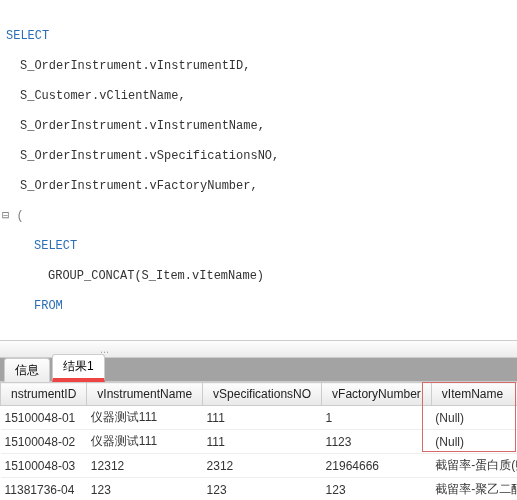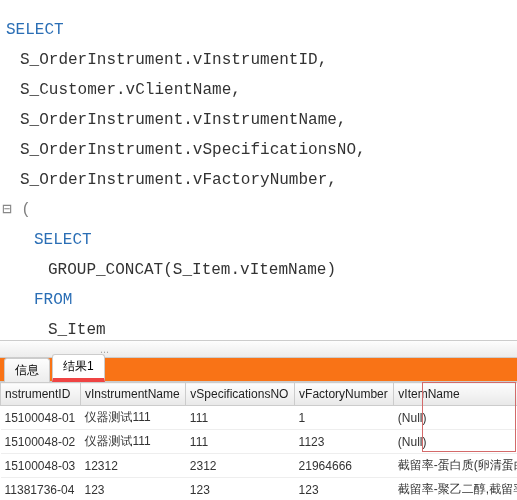--- a/index.html
+++ b/index.html
@@ -6,23 +6,23 @@
   body {
     margin: 0;
     font-family: "Segoe UI", Consolas, "Microsoft YaHei", sans-serif;
     font-size: 12px;
     background: #fff;
     width: 517px;
     height: 500px;
     overflow: hidden;
   }
   .editor {
-    padding: 8px 6px 8px 6px;
+    padding: 14px 6px 8px 6px;
     font-family: Consolas, "Courier New", monospace;
-    font-size: 16px;
+    font-size: 12px;
     line-height: 15px;
     white-space: pre;
     color: #333;
     height: 340px;
     overflow: hidden;
   }
   .kw { color: #2a6eb5; }
   .op { color: #808080; }
   .id { color: #333; }
   .ind1 { padding-left: 14px; display:inline-block; }
@@ -36,21 +36,21 @@
     background: linear-gradient(#fdfdfd,#ececec);
     position: relative;
   }
   .splitter-grip {
     position:absolute; left:100px; top:6px; font-size:9px; color:#888; letter-spacing:2px;
   }
   .tabs {
     display:flex;
     align-items:flex-end;
     height: 24px;
-    background:#f97316;
+    background:#a3a3a3;
     border-bottom:1px solid #ccc;
     padding-left:4px;
     gap:0;
   }
   .tab {
     padding: 3px 10px 3px 10px;
     border:1px solid #ccc;
     border-bottom:none;
     background: linear-gradient(#fdfdfd,#ececec);
     margin-right:2px;
@@ -69,21 +69,21 @@
   }
   .grid table {
     border-collapse: collapse;
     width: 540px;
   }
   .grid th {
     text-align:left;
     font-weight: normal;
     background: linear-gradient(#fdfdfd,#e8e8e8);
     border:1px solid #ccc;
-    padding: 4px 4px;
+    padding: 4px 10px;
     font-size:12px;
     color:#222;
   }
   .grid td {
     border-bottom:1px solid #eee;
     padding: 3px 4px;
     font-size:12px;
     color:#333;
     white-space:nowrap;
   }
@@ -102,21 +102,20 @@
 <span class="line"><span class="kw">SELECT</span></span>
 <span class="line"><span class="ind1 id">S_OrderInstrument.vInstrumentID,</span></span>
 <span class="line"><span class="ind1 id">S_Customer.vClientName,</span></span>
 <span class="line"><span class="ind1 id">S_OrderInstrument.vInstrumentName,</span></span>
 <span class="line"><span class="ind1 id">S_OrderInstrument.vSpecificationsNO,</span></span>
 <span class="line"><span class="ind1 id">S_OrderInstrument.vFactoryNumber,</span></span>
 <span class="line"><span style="padding-left:0px; margin-left:-4px; color:#888;">⊟</span> <span class="op">(</span></span>
 <span class="line"><span class="ind2 kw">SELECT</span></span>
 <span class="line"><span class="ind3 id">GROUP_CONCAT(S_Item.vItemName)</span></span>
 <span class="line"><span class="ind2 kw">FROM</span></span>
-<span class="line"><span class="ind3 id">S_Item</span></span>
 
 
 
 
 
 
 
 
 
 

